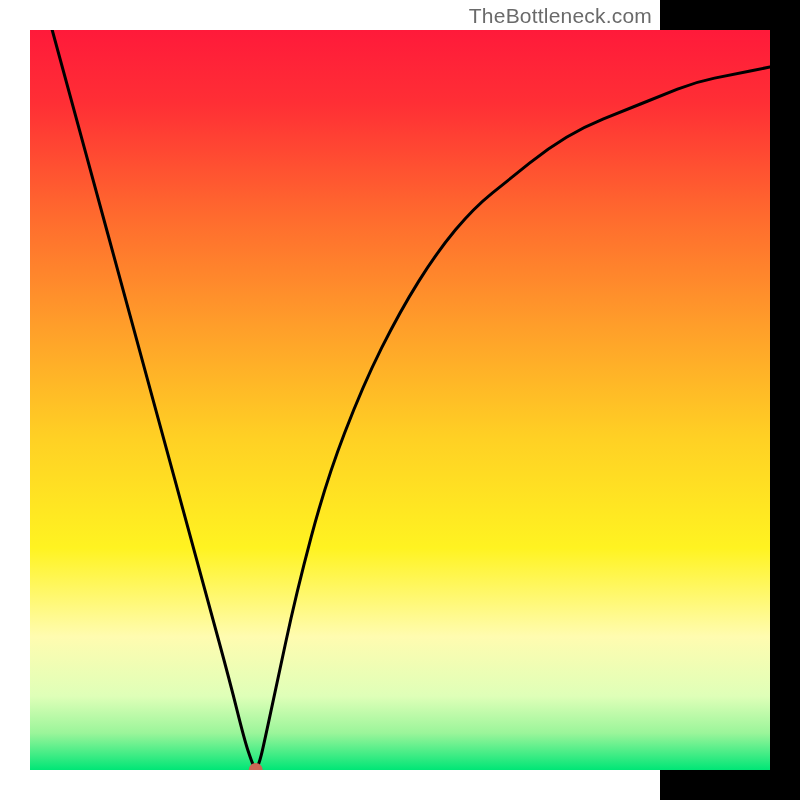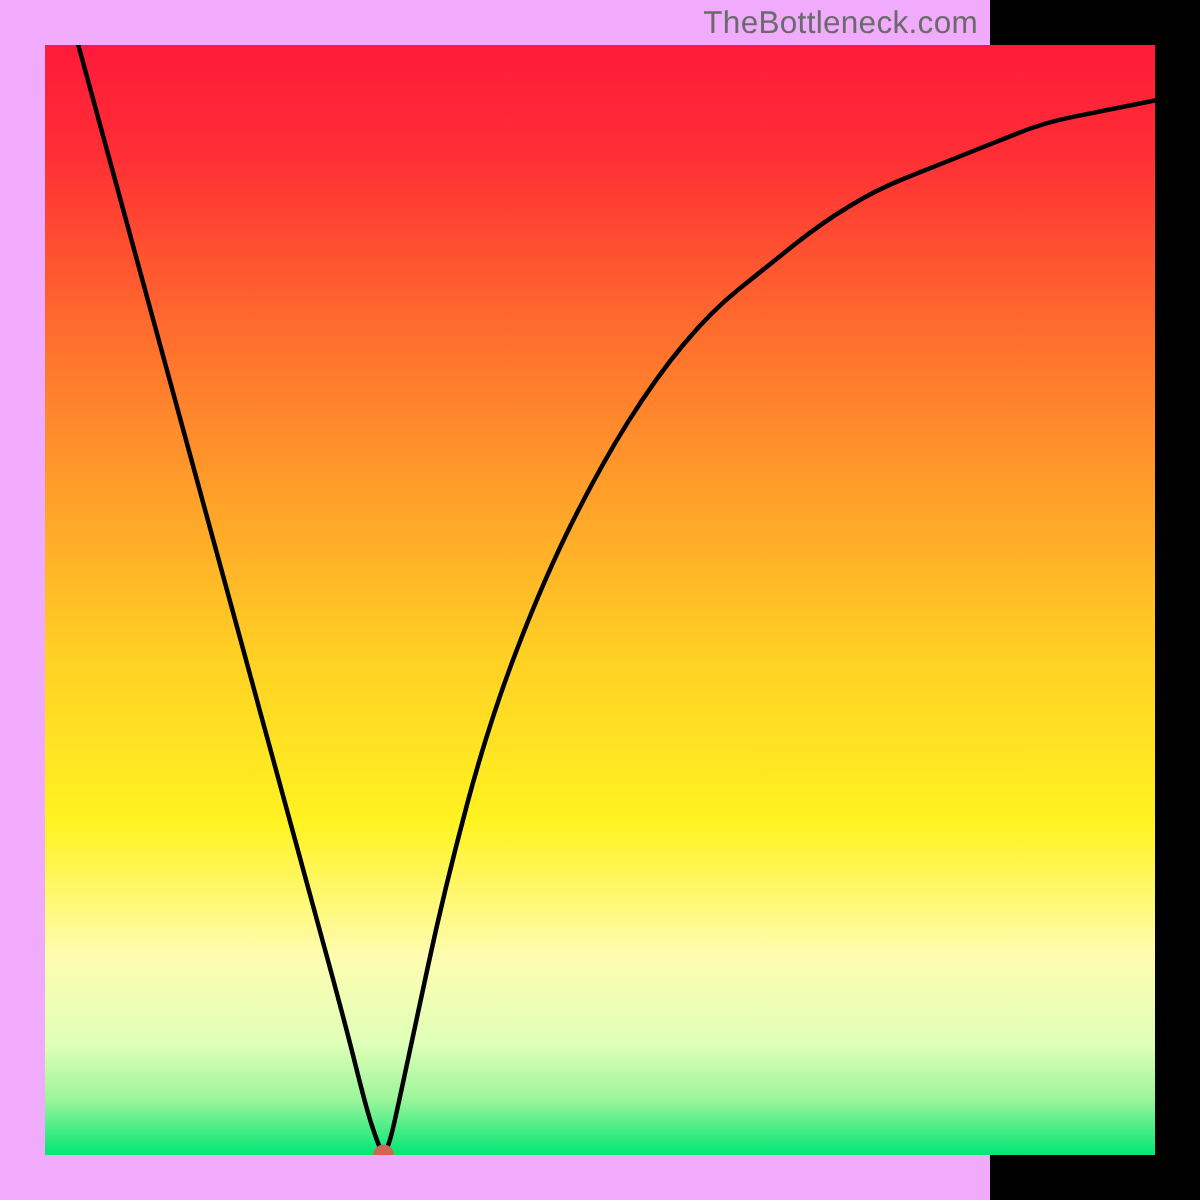--- a/index.html
+++ b/index.html
@@ -8,21 +8,21 @@
     width: 800px;
     height: 800px;
     overflow: hidden;
     background: #000;
     font-family: Arial, Helvetica, sans-serif;
   }
   .frame {
     position: relative;
     width: 660px;
     height: 800px;
-    background: #f0abfc;
+    background: #ffffff;
   }
   .plot {
     position: absolute;
     left: 30px;
     top: 30px;
     width: 740px;
     height: 740px;
   }
   .gradient {
     position: absolute;

